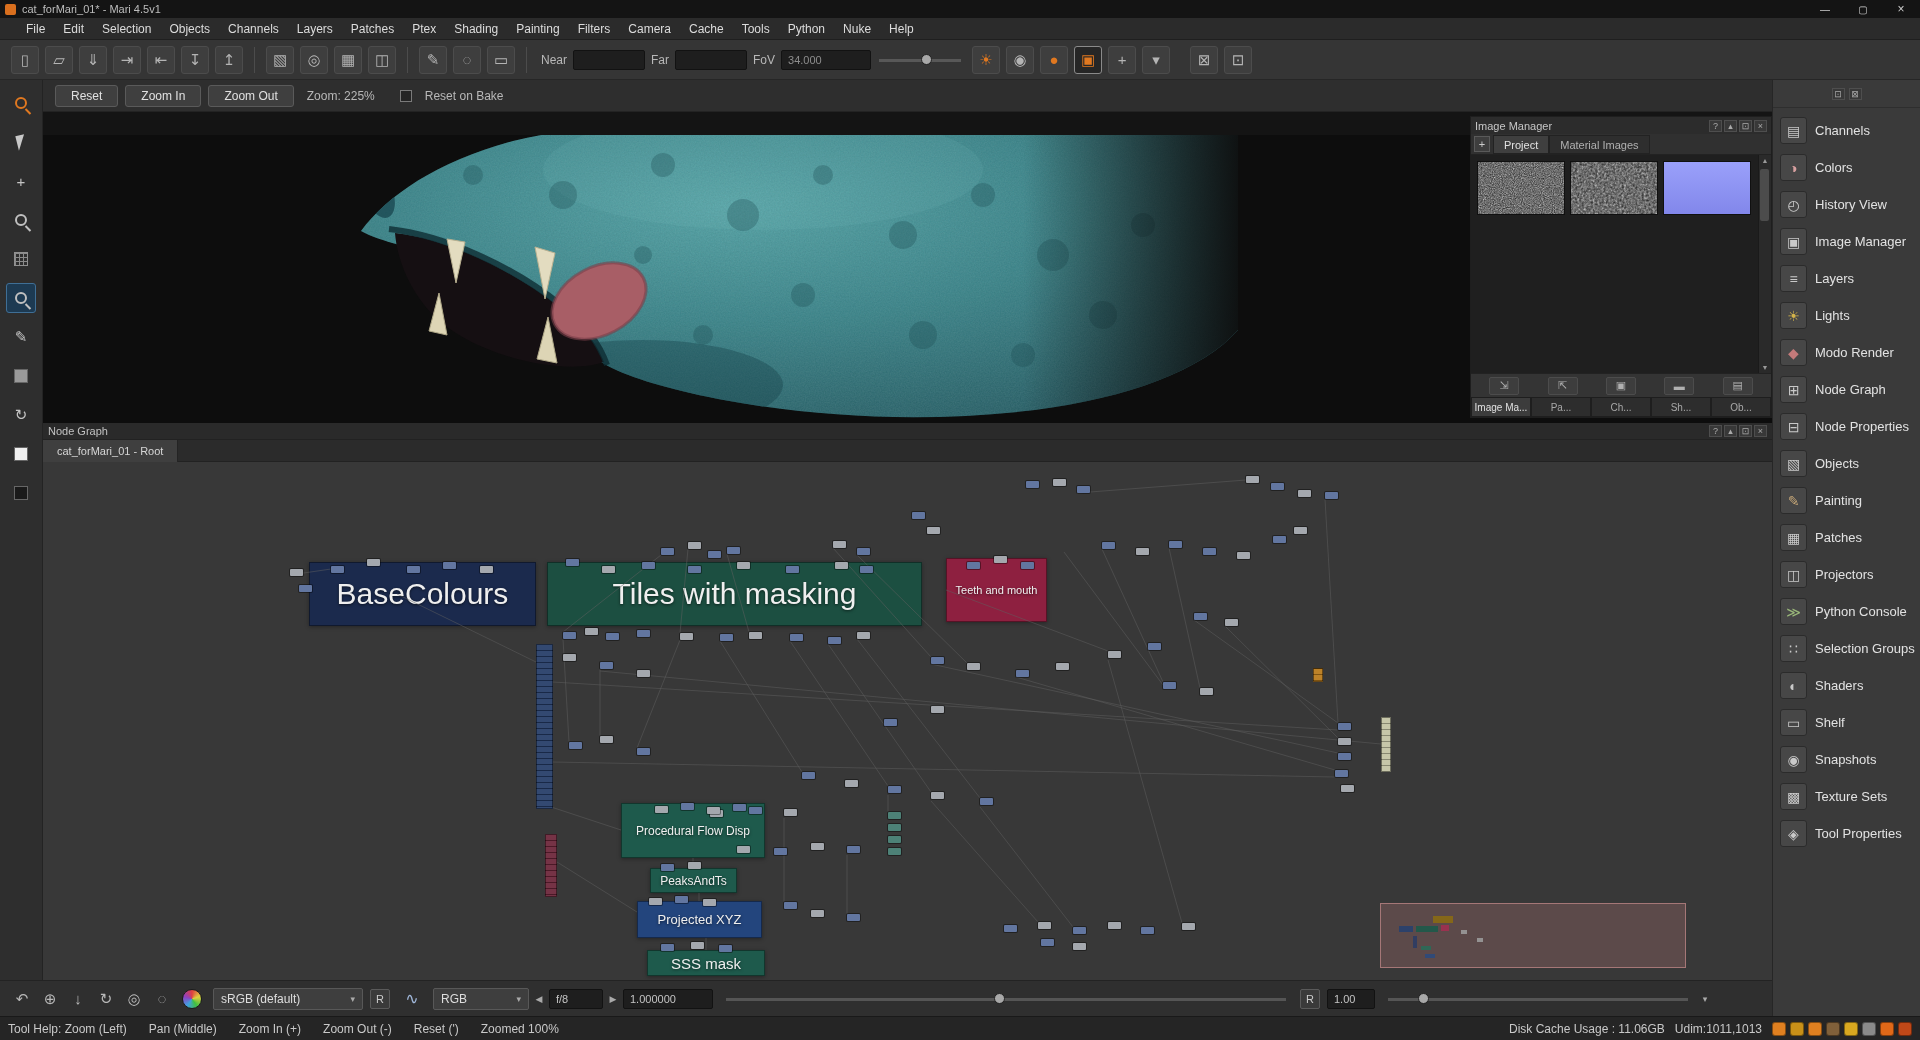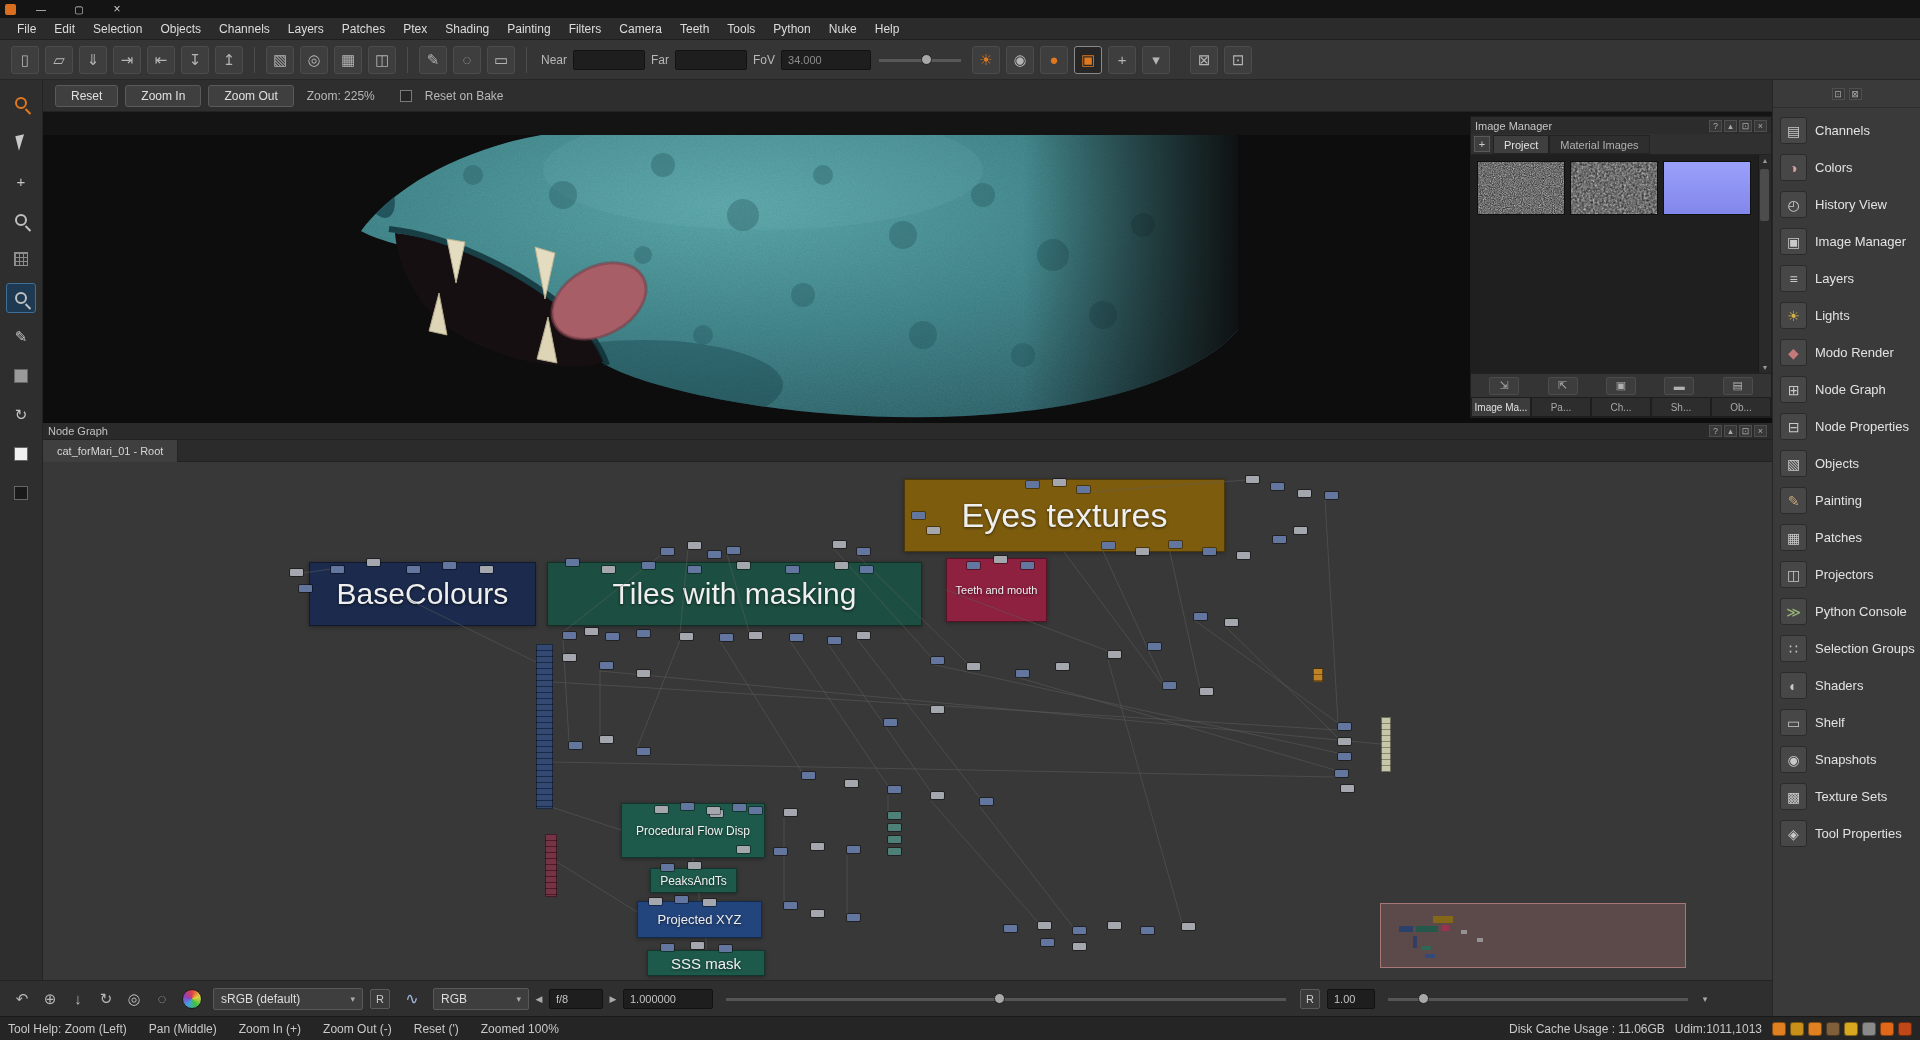--- a/index.html
+++ b/index.html
@@ -7,21 +7,21 @@
 
 
 .titlebar{position:absolute;left:0;top:0;width:1920px;height:18px;background:#141414;color:#bdbdbd;font-size:11px;display:flex;align-items:center;z-index:50;}
 .app-icon{width:11px;height:11px;margin:0 6px 0 5px;background:#d96f1e;border-radius:2px;}
 .title-text{flex:1;}
 .win-controls{display:flex;height:18px;}
 .win-btn{width:38px;height:18px;display:flex;align-items:center;justify-content:center;color:#cfcfcf;font-size:10px;}
 .win-btn.close{font-size:12px;}
 
 
-.menubar{position:absolute;left:0;top:18px;width:1920px;height:22px;background:#2b2b2b;border-bottom:1px solid #1f1f1f;display:flex;align-items:center;padding-left:8px;z-index:49;}
+.menubar{position:absolute;left:0;top:18px;width:1920px;height:22px;background:#2b2b2b;border-bottom:1px solid #1f1f1f;display:flex;align-items:center;padding-left:17px;z-index:49;}
 .menu-item{padding:3px 9px;font-size:12px;color:#dcdcdc;}
 
 
 .toolbar{position:absolute;left:0;top:40px;width:1920px;height:40px;background:#353535;border-bottom:1px solid #262626;display:flex;align-items:center;padding-left:8px;z-index:48;}
 .tgroup{display:flex;align-items:center;}
 .tbtn{width:28px;height:28px;margin:0 3px;background:#3e3e3e;border:1px solid #4c4c4c;border-radius:3px;color:#b4b4b4;font-size:15px;display:flex;align-items:center;justify-content:center;}
 .tbtn.tsel{background:#262626;border-color:#8a8a8a;}
 .tsep{width:1px;height:26px;background:#4c4c4c;margin:0 8px;}
 .tlabel{font-size:12px;color:#b8b8b8;margin:0 6px;white-space:nowrap;}
 .tfield{width:72px;height:20px;background:#1e1e1e;border:1px solid #121212;border-radius:2px;color:#8d8d8d;font-size:11px;padding:0 6px;display:flex;align-items:center;text-align:right;}
@@ -122,41 +122,42 @@
 .st-seg{white-space:nowrap;}
 .st-right{margin-left:auto;display:flex;align-items:center;gap:10px;}
 .st-icons{display:flex;gap:4px;}
 .st-ic{width:14px;height:14px;border-radius:3px;border:1px solid rgba(0,0,0,.4);}
 </style>
 </head>
 <body>
 
 <div class="titlebar">
   <div class="app-icon"></div>
+  <div class="title-text">cat_forMari_01* - Mari 4.5v1</div>
   <div class="win-controls">
       <div class="win-btn">—</div>
       <div class="win-btn">▢</div>
       <div class="win-btn close">×</div>
     </div>
 </div>
 
 <div class="menubar">
     <div class="menu-item">File</div>
     <div class="menu-item">Edit</div>
     <div class="menu-item">Selection</div>
     <div class="menu-item">Objects</div>
     <div class="menu-item">Channels</div>
     <div class="menu-item">Layers</div>
     <div class="menu-item">Patches</div>
     <div class="menu-item">Ptex</div>
     <div class="menu-item">Shading</div>
     <div class="menu-item">Painting</div>
     <div class="menu-item">Filters</div>
     <div class="menu-item">Camera</div>
-    <div class="menu-item">Teeth</div>
+    <div class="menu-item">Cache</div>
     <div class="menu-item">Tools</div>
     <div class="menu-item">Python</div>
     <div class="menu-item">Nuke</div>
     <div class="menu-item">Help</div>
   </div>
 
 <div class="toolbar">
   <div class="tgroup">
       <div class="tbtn">▯</div>
       <div class="tbtn">▱</div>
@@ -430,21 +431,20 @@
       <div class="mm-mark" style="left:52px;top:12px;width:20px;height:7px;background:#8a6a14"></div>
       <div class="mm-mark" style="left:18px;top:22px;width:14px;height:6px;background:#27406e"></div>
       <div class="mm-mark" style="left:35px;top:22px;width:22px;height:6px;background:#1d5a4a"></div>
       <div class="mm-mark" style="left:60px;top:21px;width:8px;height:6px;background:#a03050"></div>
       <div class="mm-mark" style="left:32px;top:32px;width:4px;height:12px;background:#2c3c64"></div>
       <div class="mm-mark" style="left:40px;top:42px;width:10px;height:4px;background:#2a6a58"></div>
       <div class="mm-mark" style="left:44px;top:50px;width:10px;height:4px;background:#2c4a7c"></div>
       <div class="mm-mark" style="left:80px;top:26px;width:6px;height:4px;background:#9a9a9a"></div>
       <div class="mm-mark" style="left:96px;top:34px;width:6px;height:4px;background:#9a9a9a"></div>
     </div>
-  <div class="ng-group" style="left: 861px; top: 17px; width: 321px; height: 73px; background: rgb(125, 92, 14); font-size: 34px;">Eyes textures</div>
       <div class="ng-group" style="left: 266px; top: 100px; width: 227px; height: 64px; background: rgb(27, 42, 77); font-size: 30px;">BaseColours</div>
       <div class="ng-group" style="left: 504px; top: 100px; width: 375px; height: 64px; background: rgb(28, 79, 65); font-size: 30px;">Tiles with masking</div>
       <div class="ng-group" style="left: 903px; top: 96px; width: 101px; height: 64px; background: rgb(142, 32, 64); font-size: 11px;">Teeth and mouth</div>
       <div class="ng-group" style="left: 578px; top: 341px; width: 144px; height: 55px; background: rgb(30, 90, 76); font-size: 12px;">Procedural Flow Disp</div>
       <div class="ng-group" style="left: 607px; top: 406px; width: 87px; height: 25px; background: rgb(30, 90, 76); font-size: 12px;">PeaksAndTs</div>
       <div class="ng-group" style="left: 594px; top: 439px; width: 125px; height: 37px; background: rgb(35, 69, 125); font-size: 13px;">Projected XYZ</div>
       <div class="ng-group" style="left: 604px; top: 488px; width: 118px; height: 26px; background: rgb(30, 90, 76); font-size: 15px;">SSS mask</div>
       <div class="ng-strip" style="left: 493px; top: 182px; width: 17px; height: 165px; background-color: rgb(36, 59, 102);"></div>
       <div class="ng-strip" style="left: 502px; top: 372px; width: 12px; height: 63px; background-color: rgb(107, 36, 56);"></div>
       <div class="ng-strip" style="left: 1338px; top: 255px; width: 10px; height: 55px; background-color: rgb(194, 194, 162);"></div>

